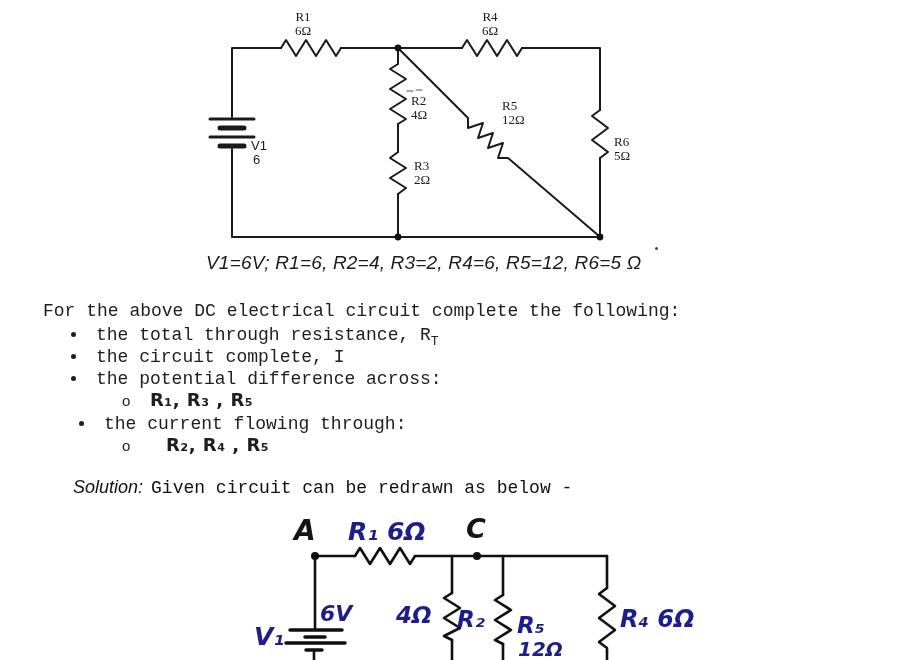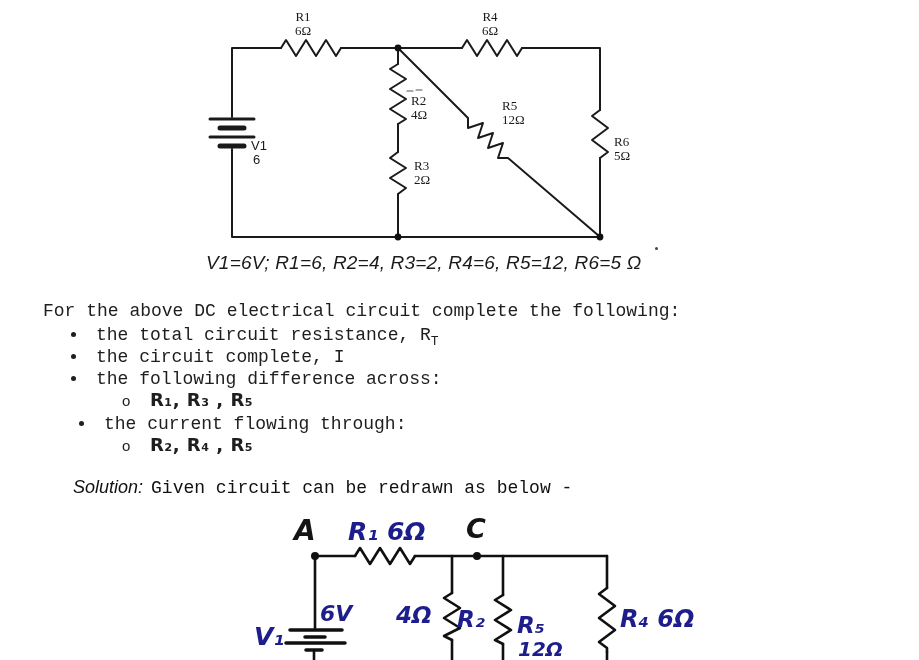--- a/index.html
+++ b/index.html
@@ -76,34 +76,34 @@
   <text class="sch-sans" x="251" y="150">V1</text>
   <text class="sch-sans" x="253" y="164">6</text>
 </svg>
 
 <div class="abs caption" style="left:206px;top:252px">V1=6V; R1=6, R2=4, R3=2, R4=6, R5=12, R6=5 Ω</div>
 <div class="abs artifact-dot" style="left:655px;top:247px"></div>
 
 <div class="abs ptext" style="left:43px;top:300px">For the above DC electrical circuit complete the following:</div>
 
 <div class="abs ptext bullet" style="left:96px;top:324px">
-  <span>the total circuit resistance, R</span><sub>T</sub>
+  <span>the total through resistance, R</span><sub>T</sub>
 </div>
 
 <div class="abs ptext bullet" style="left:96px;top:346px">the circuit complete, I</div>
 
-<div class="abs ptext bullet" style="left:96px;top:368px">the following difference across:</div>
+<div class="abs ptext bullet" style="left:96px;top:368px">the potential difference across:</div>
 
 <span class="abs submarker" style="left:122px;top:392px">o</span>
 <div class="abs subitems" style="left:150px;top:389px">R₁, R₃ , R₅</div>
 
 <div class="abs ptext bullet" style="left:104px;top:413px">the current flowing through:</div>
 
 <span class="abs submarker" style="left:122px;top:437px">o</span>
-<div class="abs subitems" style="left:150px;top:434px">R₂, R₄ , R₅</div>
+<div class="abs subitems" style="left:166px;top:434px">R₂, R₄ , R₅</div>
 
 <div class="abs" style="left:73px;top:477px">
   <span class="sol-label">Solution:</span><span class="sol-text">Given circuit can be redrawn as below -</span>
 </div>
 
 <svg style="top:500px" width="919" height="160" viewBox="0 0 919 160">
   <g fill="none" stroke="#101010" stroke-width="2.6" stroke-linecap="round" stroke-linejoin="round">
 
     <path d="M315,56 H355 M415,56 H607"></path>
     <polyline points="355,56 360,48 370,64 380,48 390,64 400,48 410,64 415,56"></polyline>

